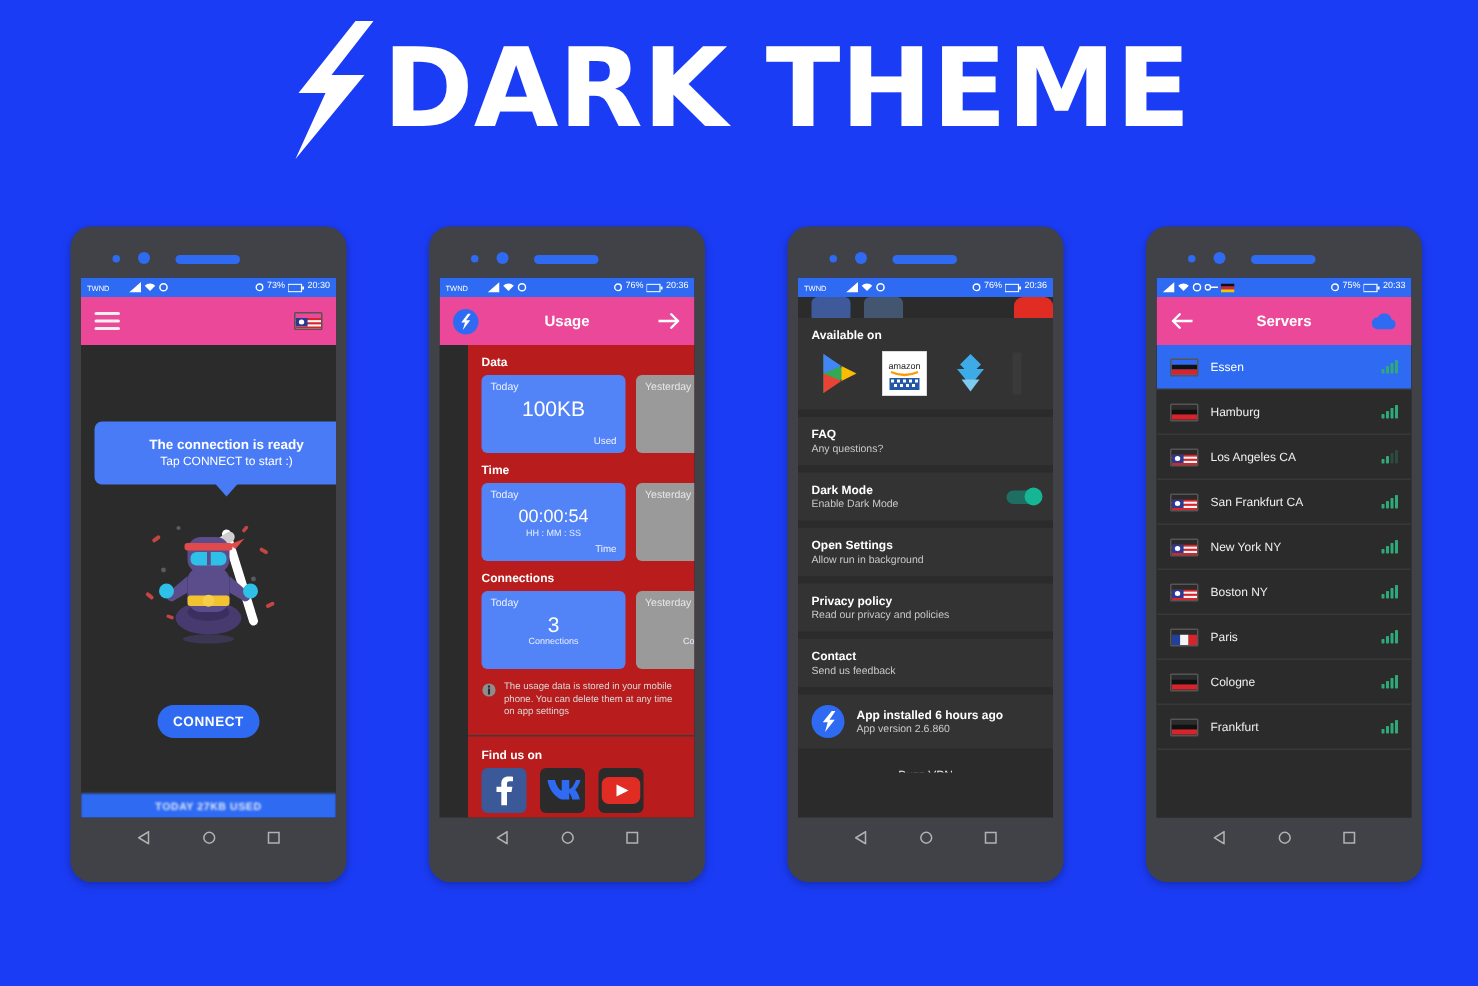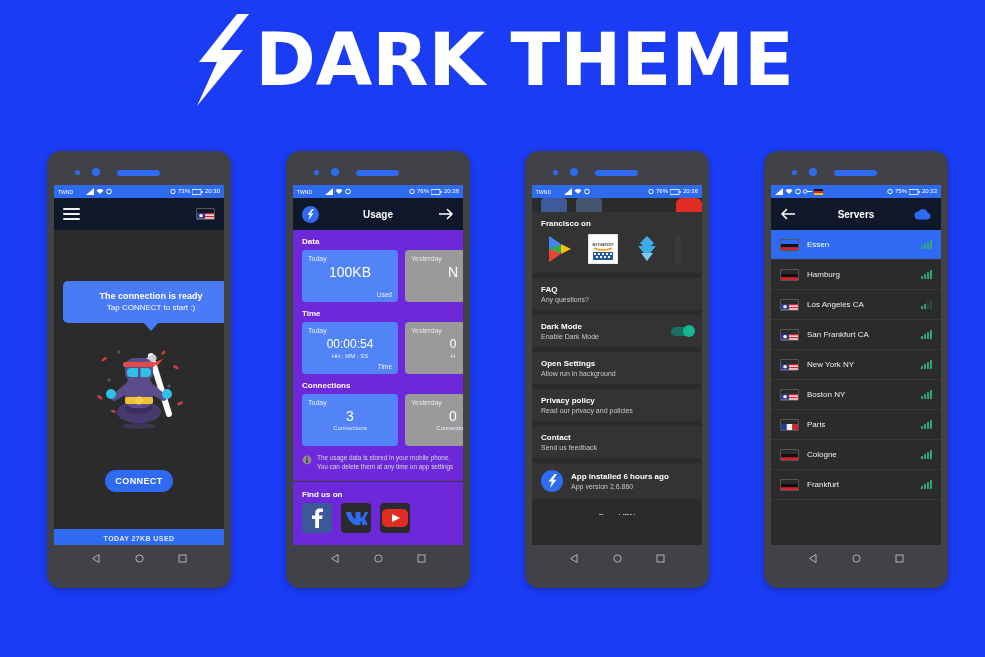--- a/index.html
+++ b/index.html
@@ -60,21 +60,21 @@
     display: flex; align-items: center; justify-content: space-between;
     padding: 0 4px;
     font-size: 6px; line-height: 13px;
     font-family: "Liberation Sans", sans-serif;
   }
   .sb-left, .sb-right { display: flex; align-items: center; gap: 2px; white-space: nowrap; }
   .sb-right { font-size: 6px; }
 
   
   .appbar {
-    height: 30px; background: #0f172a;
+    height: 30px; background: #ec4899;
     display: flex; align-items: center; justify-content: space-between;
     padding: 16px 9px;
   }
   .appbar-title {
     position: absolute; left: 0; width: 170px; text-align: center;
     color: #fff; font-size: 10px; font-weight: bold; pointer-events: none;
   }
   .appbar-rel { position: relative; }
   .hamburger { width: 17px; }
   .hamburger span { display: block; height: 2.6px; background: #efefef; margin-bottom: 2.4px; border-radius: 1px; }
@@ -109,21 +109,21 @@
   }
   .today-bar {
     position: absolute; left: 0; bottom: 0; width: 170px; height: 18px;
     background: #2f6bf2; color: #dfe8ff;
     display: flex; align-items: center; justify-content: center;
     font-size: 7px; font-weight: bold; letter-spacing: .4px;
     filter: blur(.6px);
   }
 
   
-  .usage-body { height: 317px; background: #6d28d9; overflow: hidden; position: relative; }
+  .usage-body { height: 317px; background: #b91c1c; overflow: hidden; position: relative; margin-left: 19px; }
   .sect-label { color: #ffffff; font-size: 8px; font-weight: bold; padding: 7px 0 4px 9px; }
   .card-row { display: flex; gap: 7px; padding-left: 9px; }
   .ucard {
     width: 96px; height: 52px; border-radius: 4px; padding: 5px 6px;
     position: relative; flex: 0 0 auto;
   }
   .ucard.today { background: #5384f7; }
   .ucard.yest { background: #9a9a9a; }
   .ucard .lbl { color: #edf2ff; font-size: 7px; }
   .ucard.yest .lbl { color: #e8e8e8; }
@@ -468,21 +468,21 @@
 
       <div class="set-body">
         <div class="cut-social">
           <div style="background:#3e5a9a;"></div>
           <div style="background:#44556f;"></div>
           <div style="width:64px;"></div>
           <div style="background:#e02c22;border-radius:6px;"></div>
         </div>
 
         <div class="panel">
-          <div class="panel-title">Francisco on</div>
+          <div class="panel-title">Available on</div>
           <div class="store-row">
             <svg width="26" height="28" viewBox="0 0 26 28">
               <polygon points="2,1 19,14 2,27" fill="#34a853"></polygon>
               <polygon points="2,1 14,9 2,14" fill="#4285f4"></polygon>
               <polygon points="2,14 14,19 2,27" fill="#ea4335"></polygon>
               <polygon points="14,9 24,14 14,19" fill="#fbbc04"></polygon>
               <polygon points="2,1 19,14 2,27" fill="none"></polygon>
             </svg>
             <svg width="30" height="30" viewBox="0 0 30 30">
               <rect width="30" height="30" fill="#ffffff" stroke="#cfcfcf" stroke-width="1"></rect>

